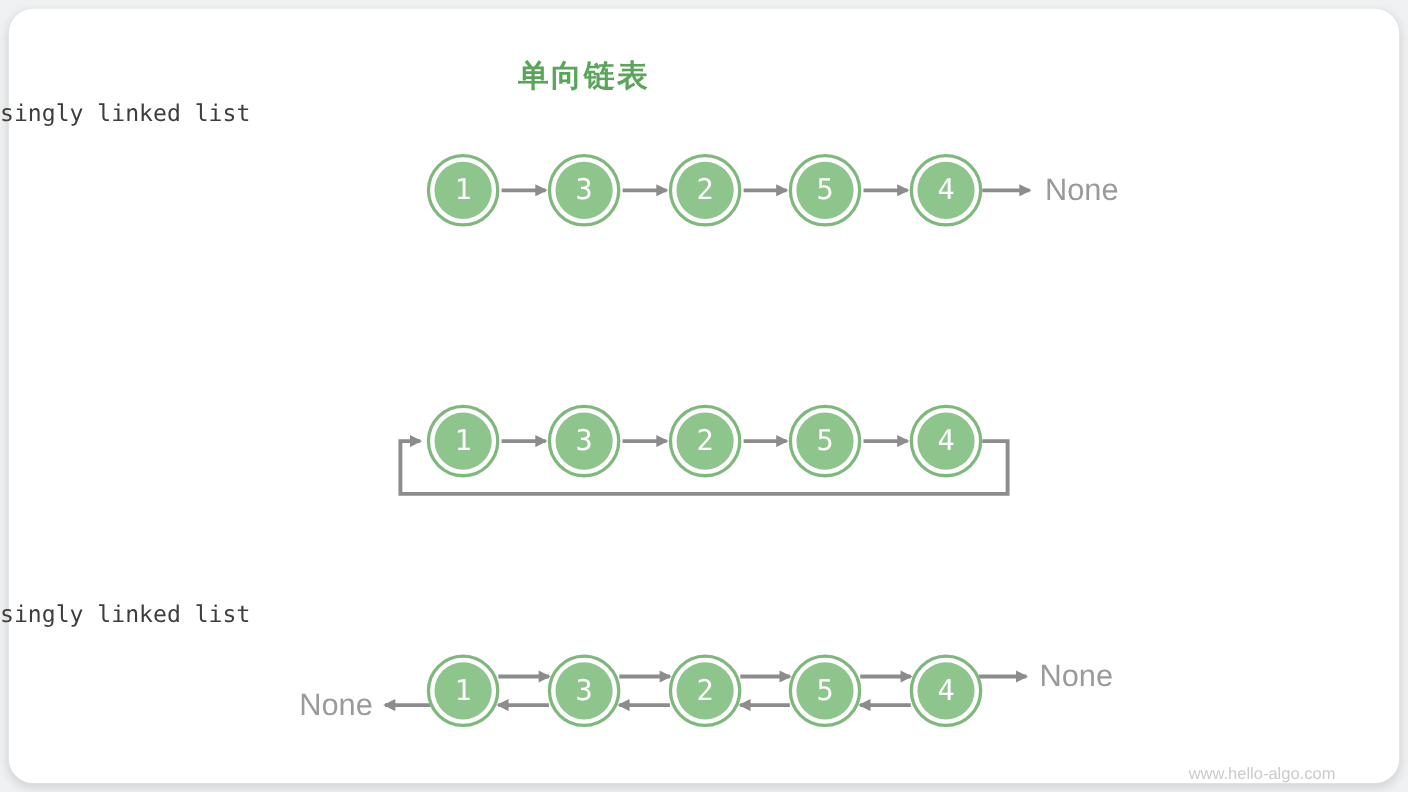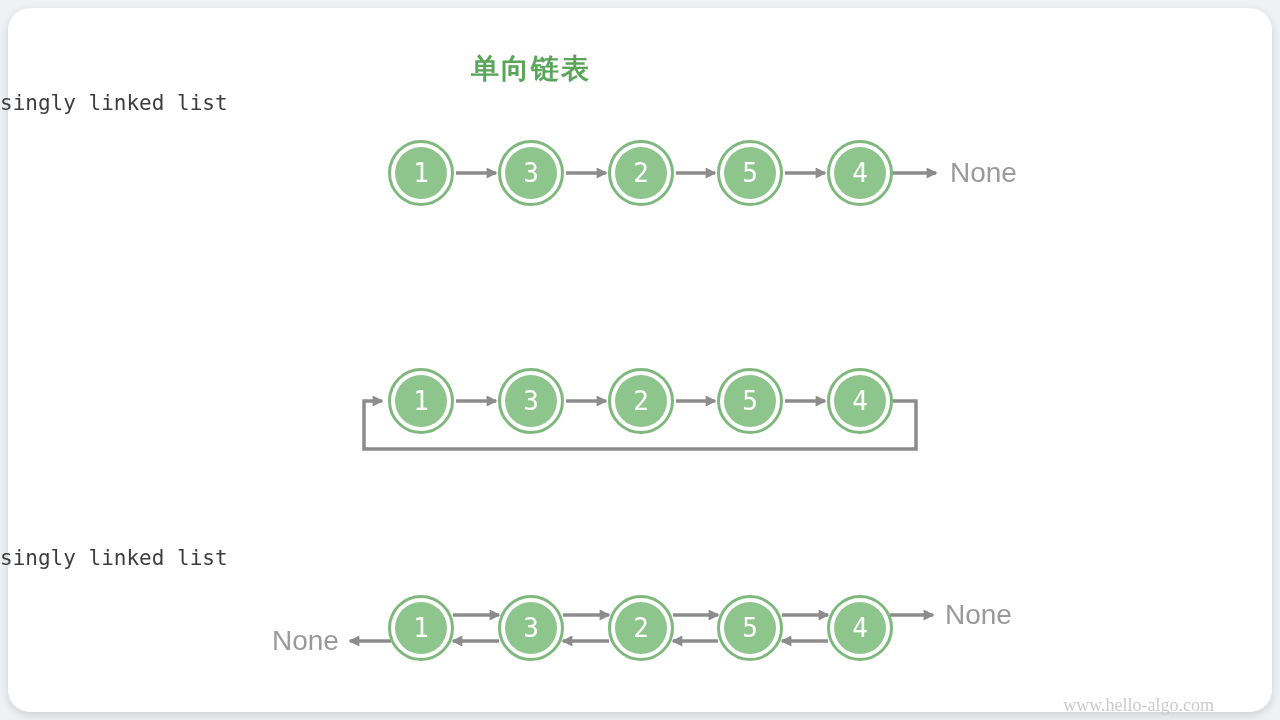--- a/index.html
+++ b/index.html
@@ -14,21 +14,21 @@
              line-height:30px;color:var(--title-green,#5aa55a);letter-spacing:2px;z-index:2}
   .sec-sub{position:absolute;left:0;width:1062px;text-align:left;font-size:21px;line-height:26px;
            font-family:"DejaVu Sans Mono","Liberation Mono",monospace;color:var(--subtitle-text,#3d3d3d);z-index:2}
   .node{position:absolute;width:60px;height:60px;border:3px solid var(--node-border,#7fb87d);border-radius:50%;
         background:#fff;display:flex;align-items:center;justify-content:center;z-index:2;box-sizing:content-box}
   .node-inner{width:52px;height:52px;border-radius:50%;background:var(--node-fill,#8ec58c);color:#fff;
               display:flex;align-items:center;justify-content:center;
               font-family:"DejaVu Sans Mono","Liberation Mono",monospace;font-size:26px}
   .none-label{position:absolute;font-family:Liberation Sans, sans-serif;font-size:28px;
               line-height:24px;color:var(--none-text,#9a9a9a);z-index:2}
-  .watermark{position:absolute;font-family:Liberation Serif, serif;font-size:18px;
+  .watermark{position:absolute;font-family:Liberation Sans, sans-serif;font-size:15px;
              color:var(--watermark-text,#cbcbcb);z-index:2}
 </style>
 </head>
 <body>
 
 <div class="card"></div>
 
 <div class="layer">
 
   <svg class="arrows" width="1280" height="720" viewBox="0 0 1280 720">

